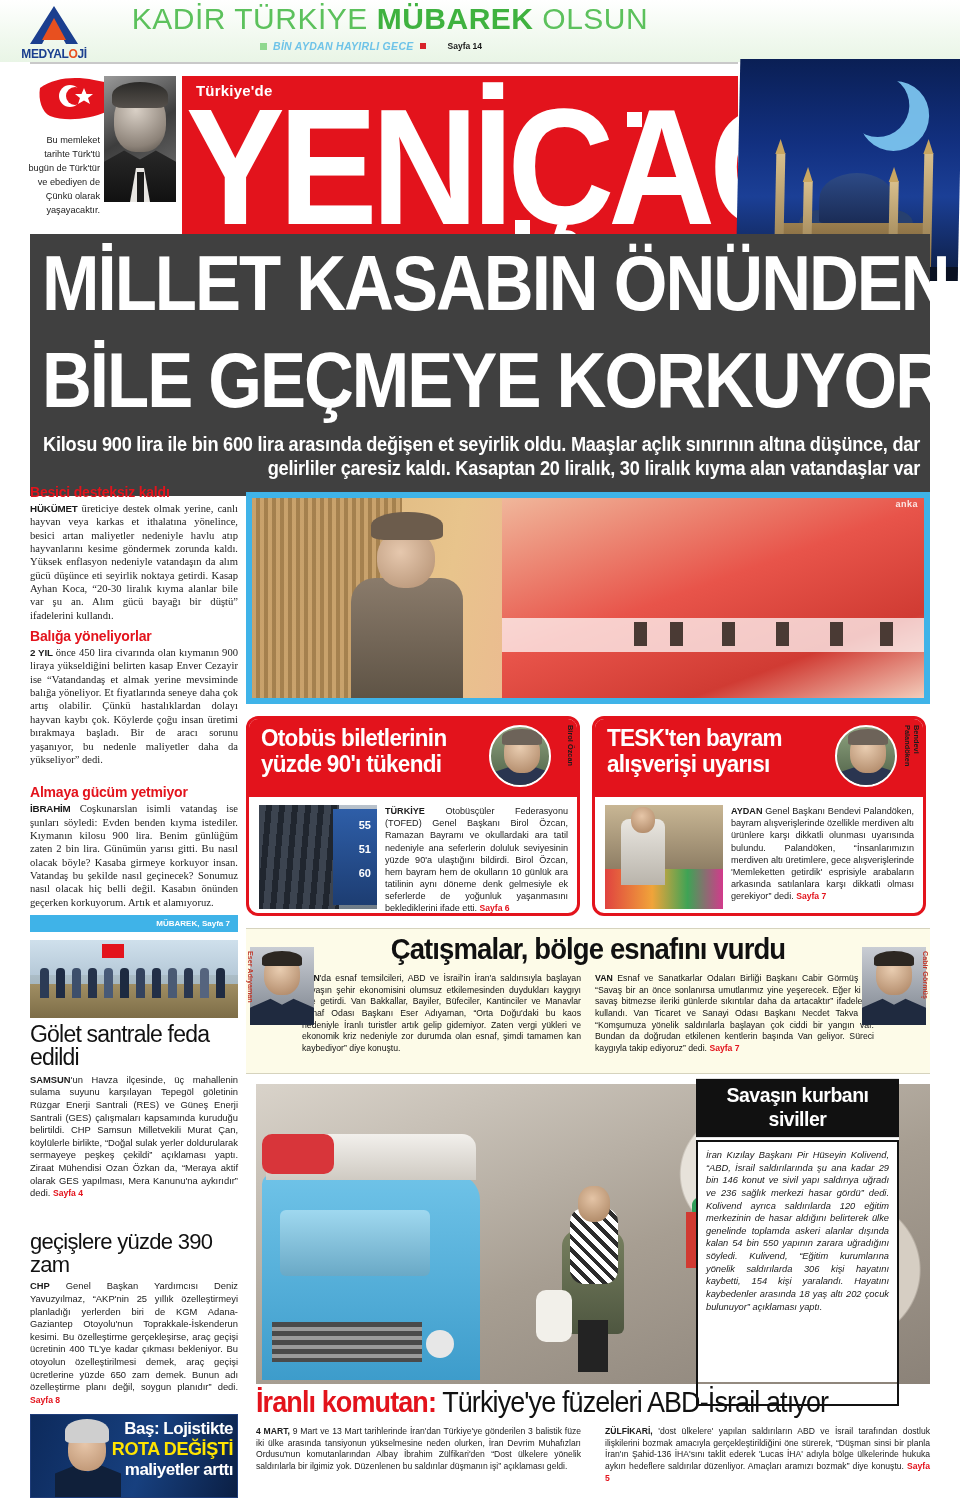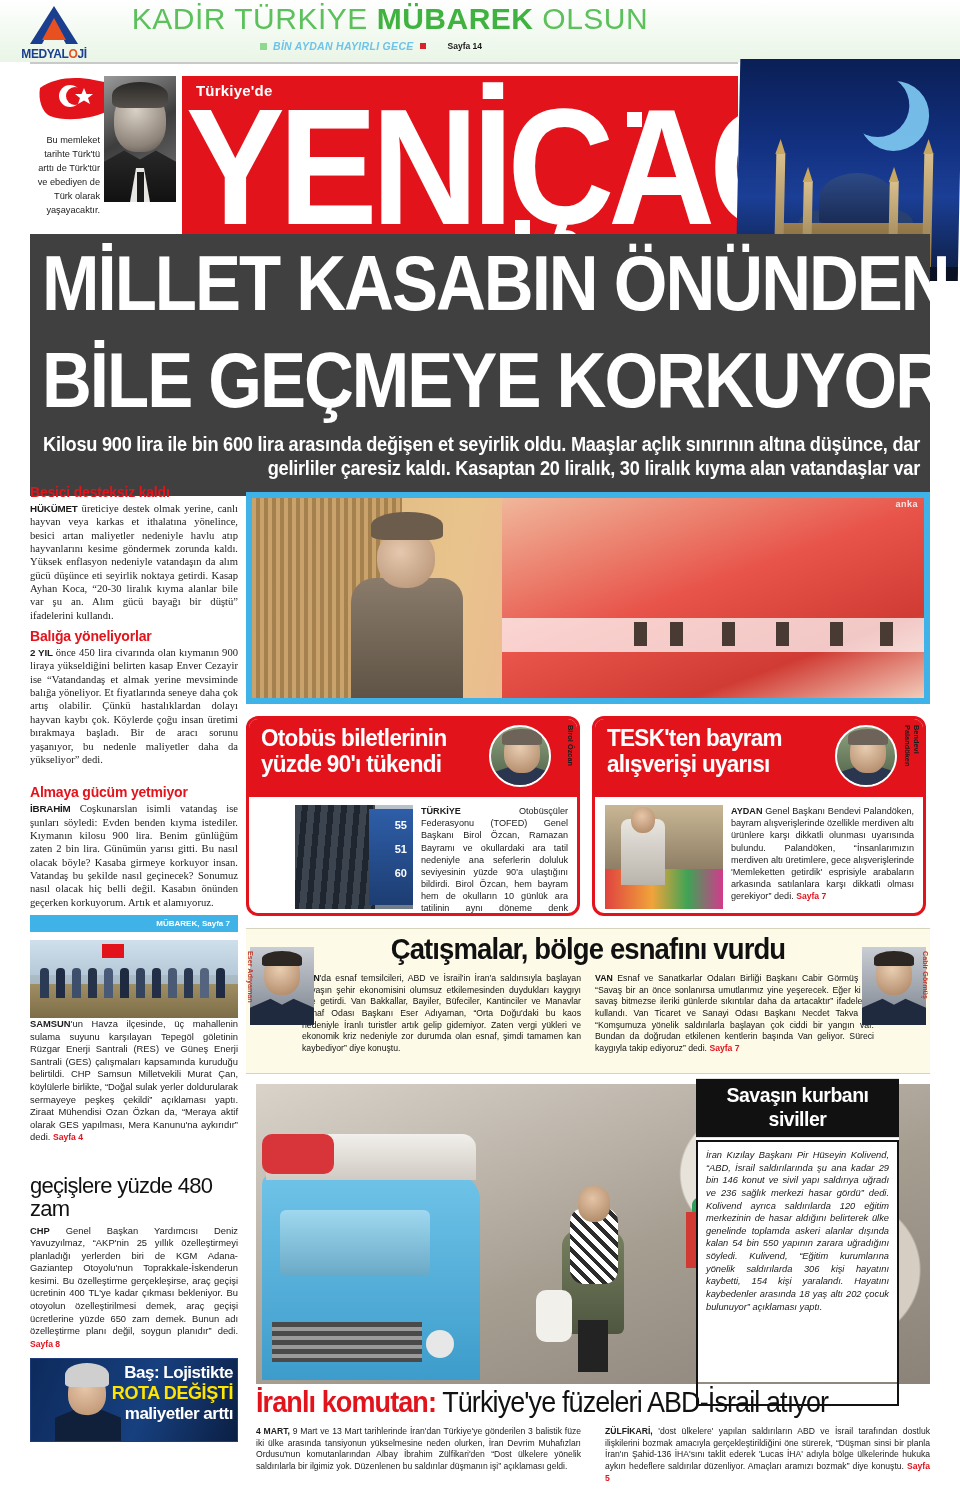--- a/index.html
+++ b/index.html
@@ -315,21 +315,21 @@
   .rbox-face .s { position: absolute; left: 0; bottom: 0; width: 62px; height: 20px; background: #2a3550; clip-path: polygon(0 40%,32% 8%,50% 30%,68% 8%,100% 40%,100% 100%,0 100%); }
   .rbox-byline {
     position: absolute; right: 2px; top: 6px; font-size: 7.4px; font-weight: 700;
     color: #1b1b1b; writing-mode: vertical-rl;
   }
   .rbox-body { display: flex; gap: 8px; padding: 8px 9px 6px 10px; }
   .rbox-thumb { width: 118px; height: 104px; position: relative; overflow: hidden; flex: none; }
   .rbox-text { font-size: 9.1px; line-height: 1.34; text-align: justify; color: #1b1b1b; }
   .rbox-text b { font-weight: 700; }
 
-  .thumb-bus { background: linear-gradient(#b9c2cc,#6f7c88); margin-left: 36px; }
+  .thumb-bus { background: linear-gradient(#b9c2cc,#6f7c88); }
   .thumb-bus .b { position: absolute; right: 0; top: 4px; width: 44px; height: 96px; background: linear-gradient(#2e5ea8,#1d3d72); }
   .thumb-bus .num { position: absolute; right: 6px; font-size: 11px; color: #fff; font-weight: 700; }
   .thumb-bus .crowd { position: absolute; left: 0; bottom: 0; width: 80px; height: 100%; background: repeating-linear-gradient(95deg,#3c4450 0 7px,#20262f 7px 13px); }
 
   .thumb-mkt { background: linear-gradient(#c8b694,#6b5c48); }
   .thumb-mkt .stall { position: absolute; left: 0; bottom: 0; width: 100%; height: 40px; background: linear-gradient(90deg,#e0433f,#f0a43a 40%,#3fa355 70%,#d23a8c); }
   .thumb-mkt .man2 { position: absolute; left: 16px; top: 14px; width: 44px; height: 66px; background: linear-gradient(#e9e6e0,#b9b4ab); border-radius: 8px 8px 0 0; }
   .thumb-mkt .man2 .h2 { position: absolute; left: 10px; top: -12px; width: 24px; height: 26px; border-radius: 46%; background: radial-gradient(circle at 45% 35%,#e6c6a8,#a8805e); }
 
   
@@ -464,21 +464,21 @@
   </svg>
 
   <div class="ataturk">
     <div class="suit"></div>
     <div class="shirt"></div>
     <div class="tie"></div>
     <div class="face"></div>
     <div class="hair"></div>
   </div>
 
-  <div class="motto">Bu memleket tarihte Türk'tü arttı de Türk'tür ve ebediyen de Türk olarak yaşayacaktır.</div>
+  <div class="motto">Bu memleket tarihte Türk'tü bugün de Türk'tür ve ebediyen de Çünkü olarak yaşayacaktır.</div>
   <div class="motto-red">Türkiye Türklerindir</div>
 
   <div class="ycag">
     <div class="ycag-kicker">Türkiye'de</div>
     <div class="ycag-word">YENİÇAĞ</div>
     <div class="nick-dot" style="left:445px; top:36px;"></div>
     <div class="nick-dot" style="left:333px; top:144px;"></div>
   </div>
 
   <div class="mh-info">
@@ -540,24 +540,25 @@
       <div class="p" style="left:58px;background:#25324a"></div>
       <div class="p" style="left:74px;background:#485a77"></div>
       <div class="p" style="left:90px;background:#1d2a40"></div>
       <div class="p" style="left:106px;background:#34435e"></div>
       <div class="p" style="left:122px;background:#222f47"></div>
       <div class="p" style="left:138px;background:#4a5a74"></div>
       <div class="p" style="left:154px;background:#2a3750"></div>
       <div class="p" style="left:170px;background:#55647e"></div>
       <div class="p" style="left:186px;background:#1f2b42"></div>
     </div>
+    <div class="head-black">Gölet santrale feda edildi</div>
     <p class="body-sans"><b class="lead">SAMSUN</b><span>'un Havza ilçesinde, üç mahallenin sulama suyunu karşılayan Tepegöl göletinin Rüzgar Enerji Santrali (RES) ve Güneş Enerji Santrali (GES) çalışmaları kapsamında kuruduğu belirtildi. CHP Samsun Milletvekili Murat Çan, köylülerle birlikte, “Doğal sulak yerler doldurularak sermayeye peşkeş çekildi” açıklaması yaptı. Ziraat Mühendisi Ozan Özkan da, “Meraya aktif olarak GES yapılması, Mera Kanunu'na aykırıdır” dedi.</span>
       <span class="pg">Sayfa 4</span></p>
 
-    <div class="head-black2"><br><span>geçişlere yüzde 480 zam</span></div>
+    <div class="head-black2"><br><span>geçişlere yüzde 390 zam</span></div>
     <p class="body-sans"><b class="lead">CHP</b><span> Genel Başkan Yardımcısı Deniz Yavuzyılmaz, “AKP'nin 25 yıllık özelleştirmeyi planladığı yerlerden biri de KGM Adana-Gaziantep Otoyolu'nun Toprakkale-İskenderun kesimi. Bu özelleştirme gerçekleşirse, araç geçişi ücretinin 400 TL'ye kadar çıkması bekleniyor. Bu otoyolun özelleştirilmesi demek, araç geçişi ücretlerine yüzde 650 zam demek. Bunun adı özelleştirme planı değil, soygun planıdır” dedi.</span>
       <span class="pg">Sayfa 8</span></p>
 
     <div class="bas-box">
       <div class="bas-top">
         <div class="bas-portrait">
           <div class="s"></div>
           <div class="f"></div>
           <div class="h"></div>
         </div>

